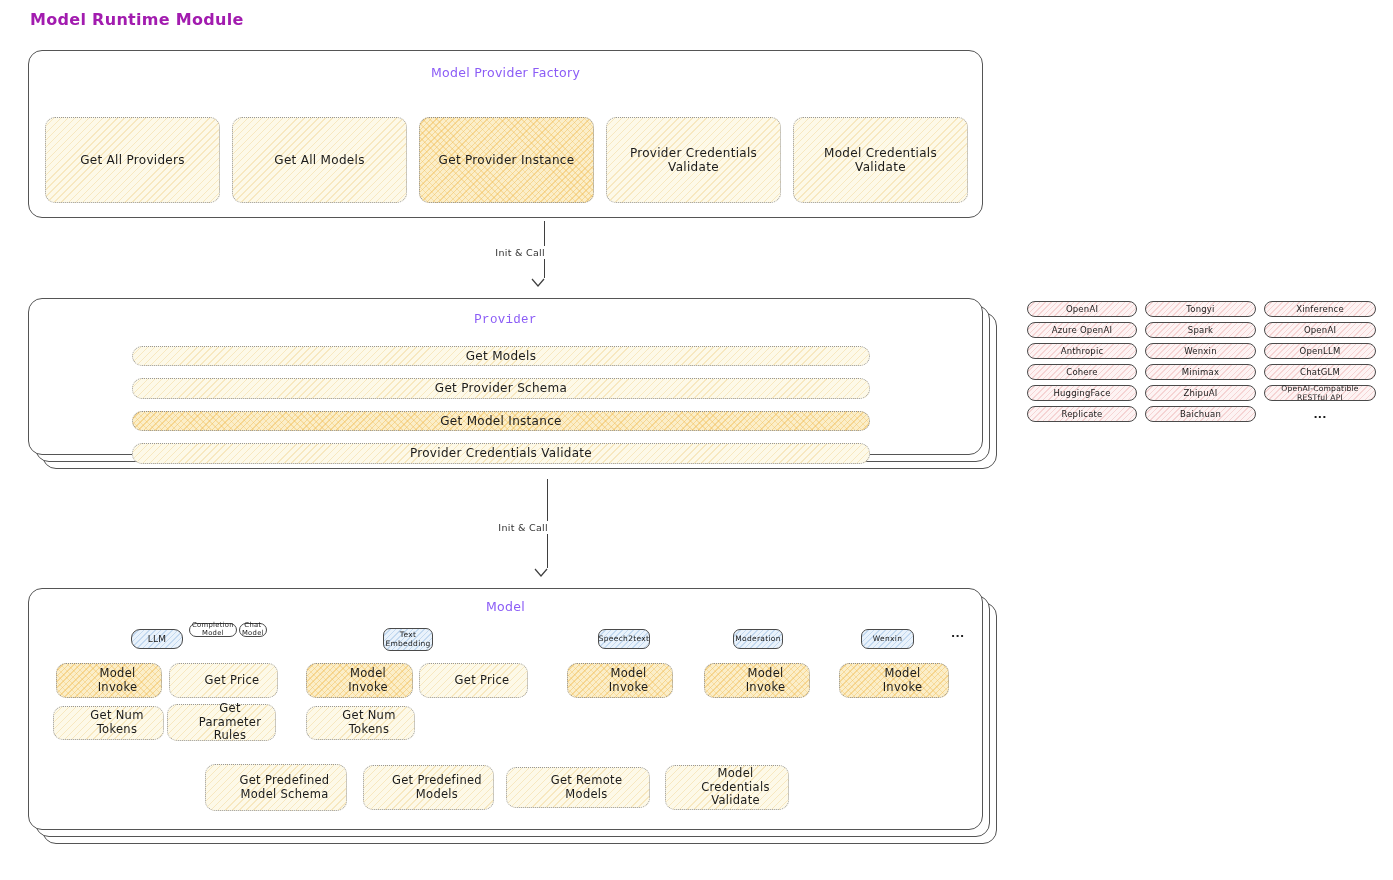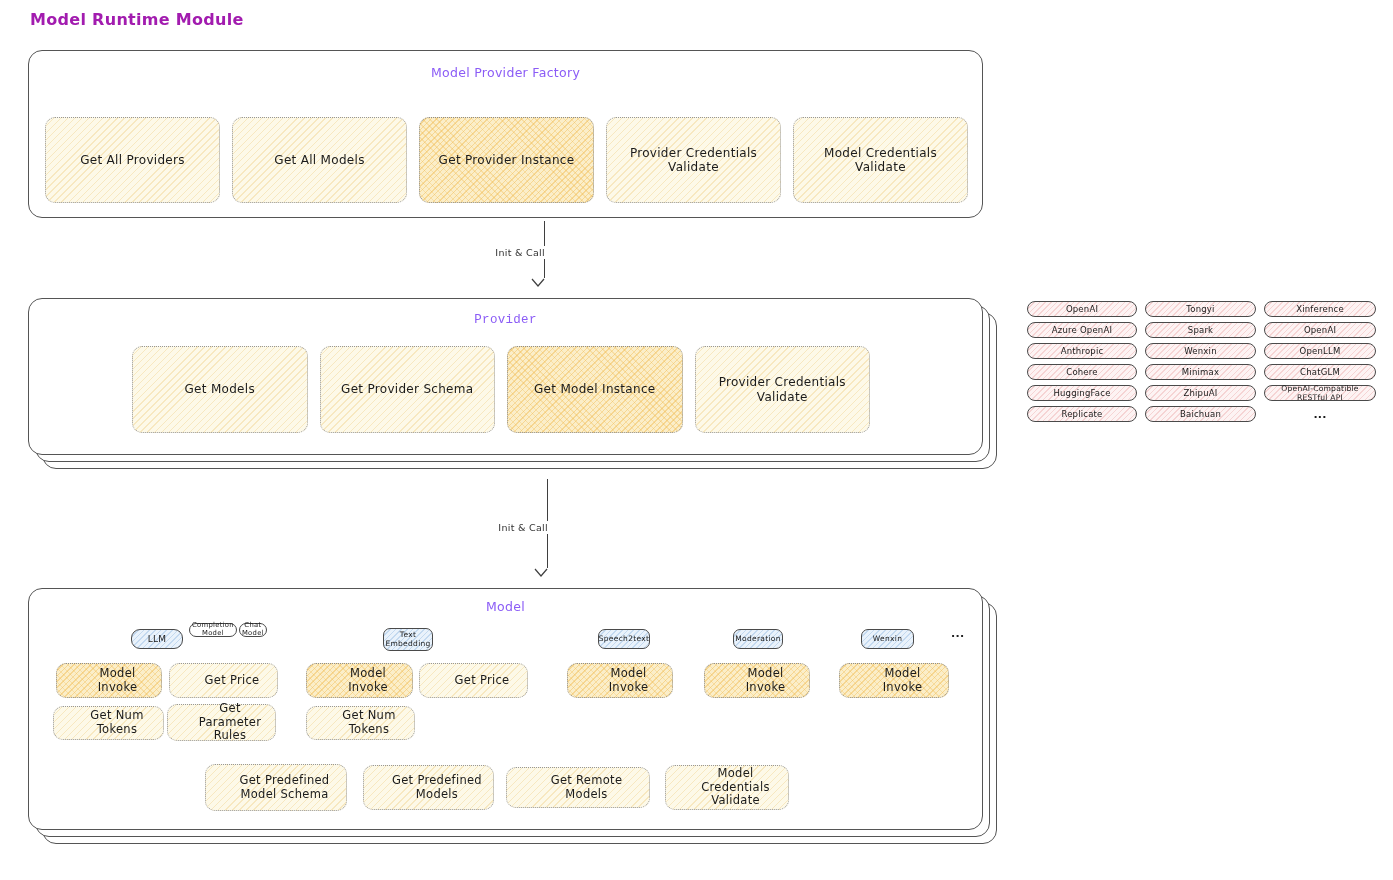--- a/index.html
+++ b/index.html
@@ -88,21 +88,21 @@
     <div class="seg" style="height:19px;"></div>
     <svg width="14" height="9" viewBox="0 0 14 9">
       <polyline points="1,1 7,8 13,1" fill="none" stroke="#3f3f3f" stroke-width="1.2"></polyline>
     </svg>
   </div>
 
   <div class="stack-layer" style="left:42px;top:312px;width:955px;height:157px;"></div>
   <div class="stack-layer" style="left:35px;top:305px;width:955px;height:157px;"></div>
   <div class="bigbox" style="left:28px;top:298px;width:955px;height:157px;">
     <div class="box-title" style="top:14px;font-family:Liberation Mono, monospace;">Provider</div>
-    <div class="row-flex" style="left:103px;top:47px;width:738px;height:87px;">
+    <div class="row-flex" style="left:103px;top:47px;width:738px;height:87px;flex-direction:column;">
       <div class="dbtn">Get Models</div>
       <div class="dbtn">Get Provider Schema</div>
       <div class="dbtn hl">Get Model Instance</div>
       <div class="dbtn">Provider Credentials Validate</div>
     </div>
   </div>
 
   <div class="chips-grid">
     <div class="chip">OpenAI</div>
     <div class="chip">Tongyi</div>

